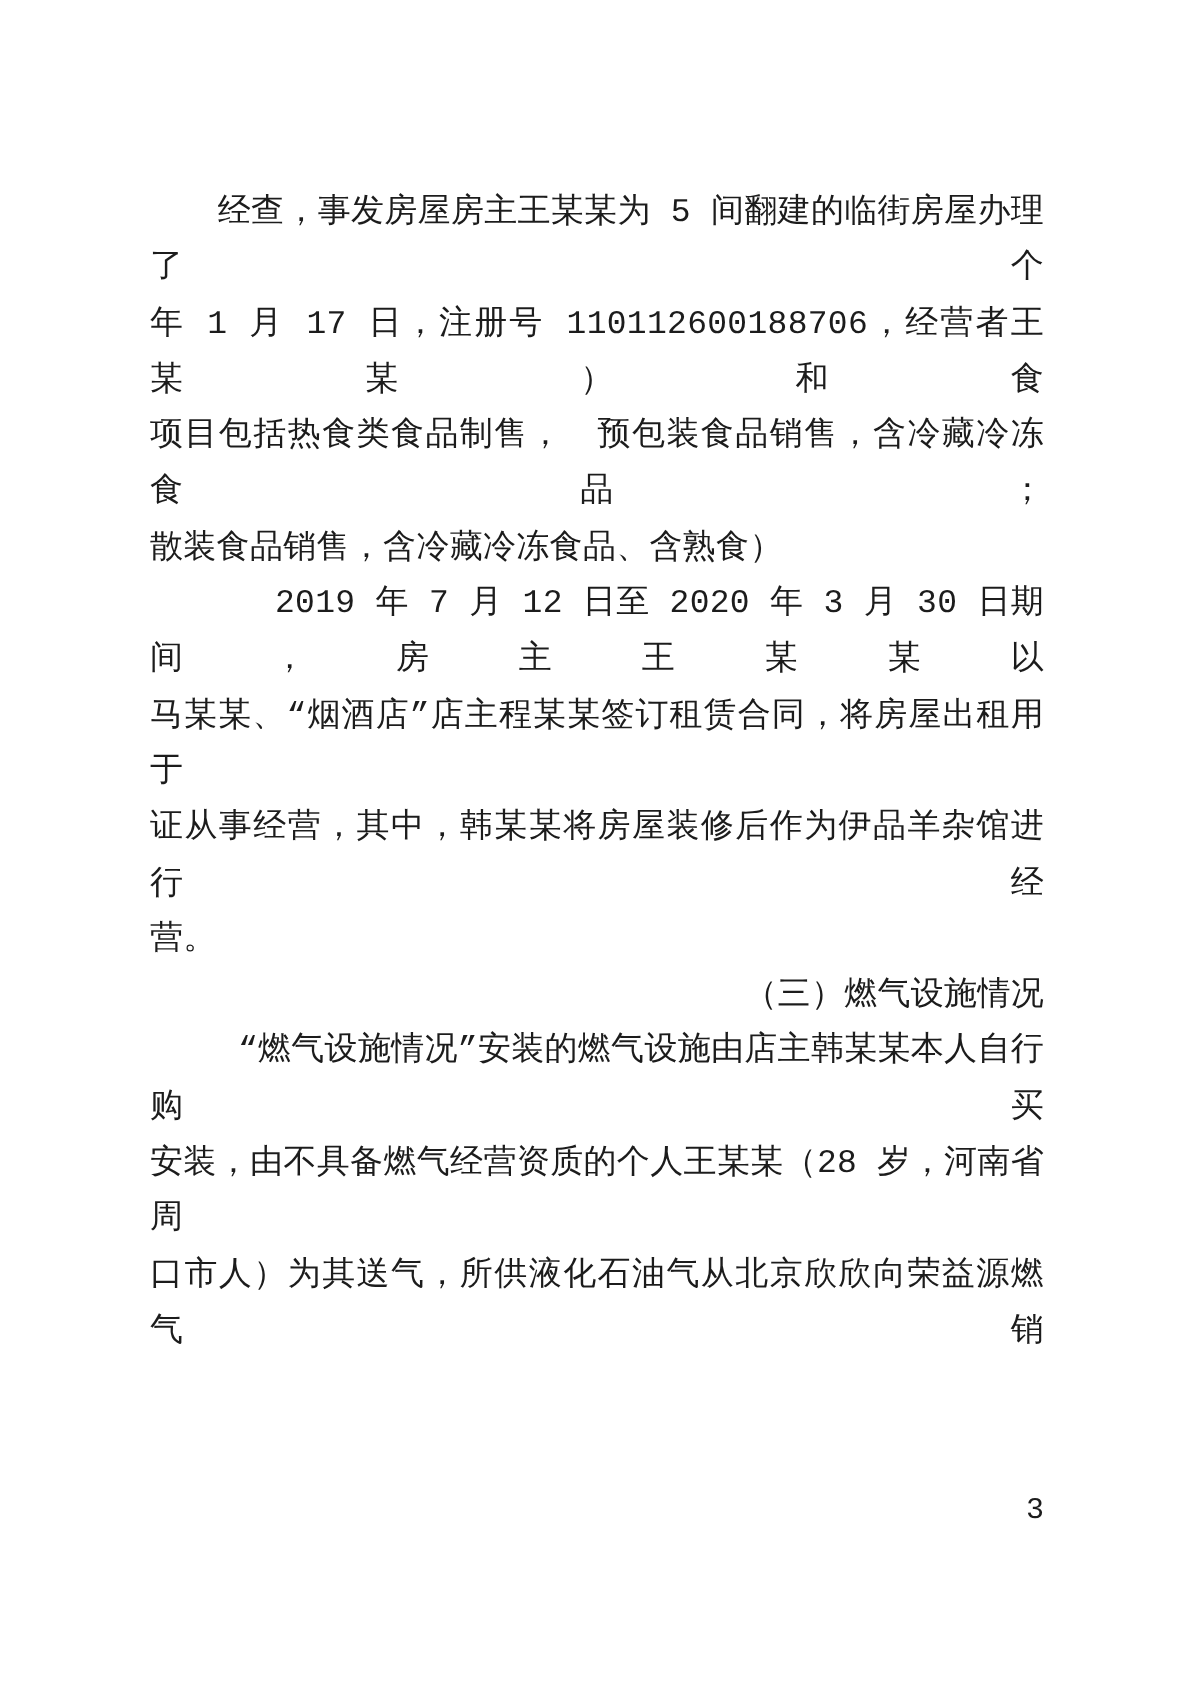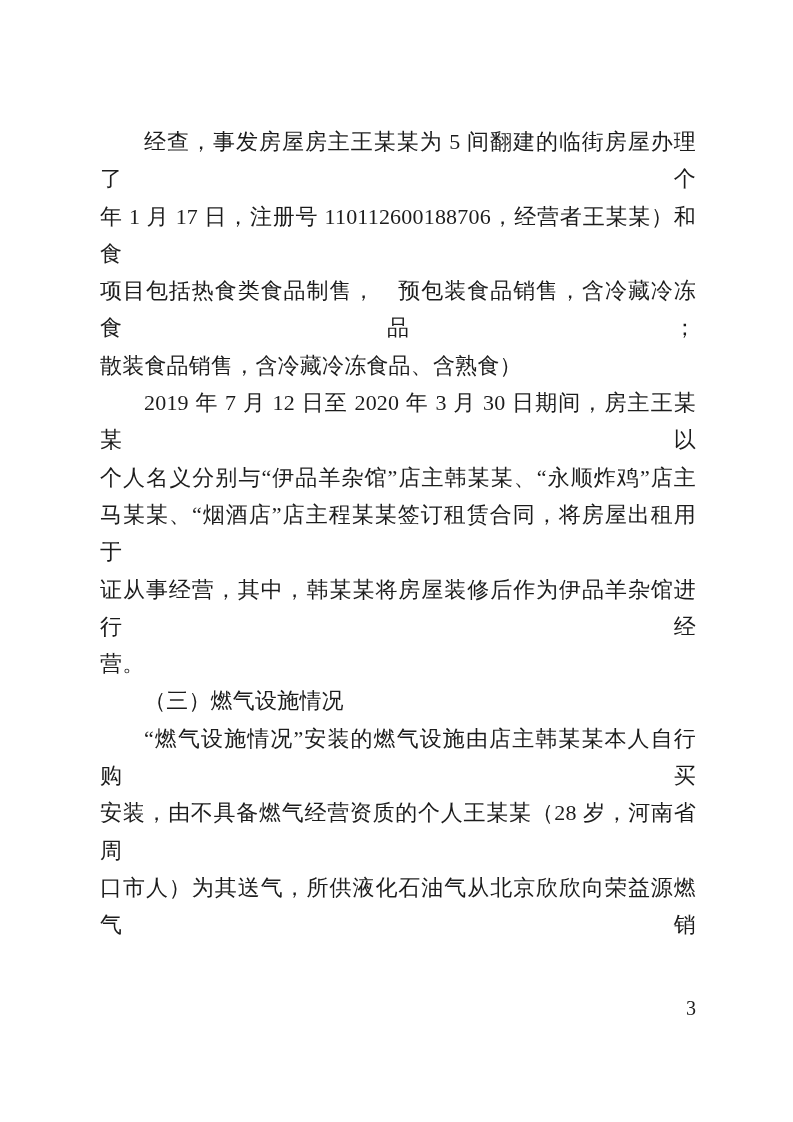--- a/index.html
+++ b/index.html
@@ -6,21 +6,21 @@
     margin: 0;
     padding: 0;
     background: #ffffff;
   }
   .page {
     position: relative;
     width: 793px;
     height: 1122px;
     background: #ffffff;
     overflow: hidden;
-    font-family: Liberation Serif, serif;
+    font-family: Liberation Mono, monospace;
     color: #1c1c1c;
   }
   .page-body {
     position: absolute;
     left: 100px;
     top: 123px;
     width: 596px;
     font-size: 22px;
     line-height: 37.3px;
     letter-spacing: 0.2px;
@@ -31,20 +31,21 @@
   }
   
   .j {
     white-space: normal;
     text-align: justify;
     text-align-last: justify;
   }
   
   .ind {
     text-indent: 44px;
+    text-align: right;
   }
   .page-number {
     position: absolute;
     left: 100px;
     top: 994px;
     width: 596px;
     text-align: right;
     font-size: 20px;
     line-height: 28px;
     color: #1c1c1c;
@@ -59,21 +60,20 @@
 
     <div>
       <div class="ln j ind">经查，事发房屋房主王某某为 5 间翻建的临街房屋办理了个</div>
       <div class="ln j">年 1 月 17 日，注册号 110112600188706，经营者王某某）和食</div>
       <div class="ln j">项目包括热食类食品制售，　预包装食品销售，含冷藏冷冻食品；</div>
       <div class="ln">散装食品销售，含冷藏冷冻食品、含熟食）</div>
     </div>
 
     <div>
       <div class="ln j ind">2019 年 7 月 12 日至 2020 年 3 月 30 日期间，房主王某某以</div>
-      <div class="ln j">个人名义分别与“伊品羊杂馆”店主韩某某、“永顺炸鸡”店主</div>
       <div class="ln j">马某某、“烟酒店”店主程某某签订租赁合同，将房屋出租用于</div>
       <div class="ln j">证从事经营，其中，韩某某将房屋装修后作为伊品羊杂馆进行经</div>
       <div class="ln">营。</div>
     </div>
 
     <div>
       <div class="ln ind">（三）燃气设施情况</div>
     </div>
 
     <div>

